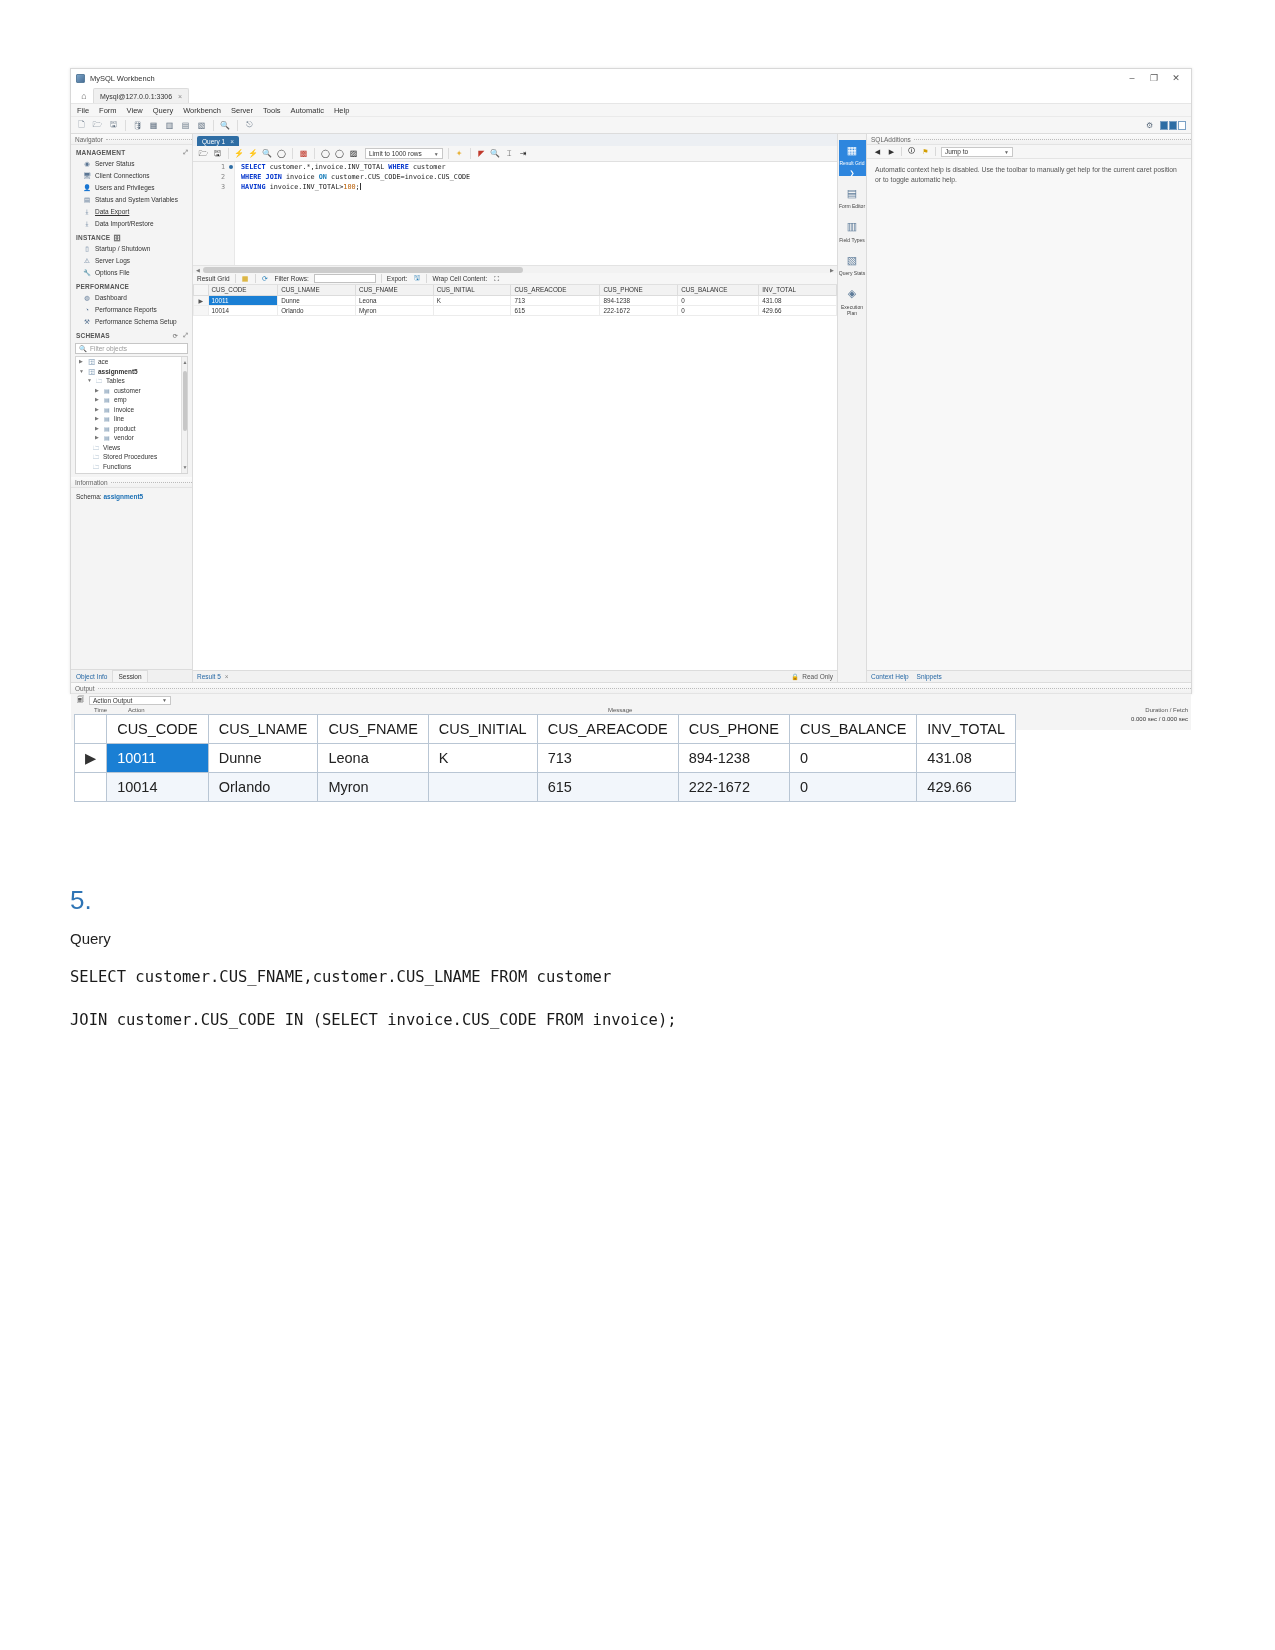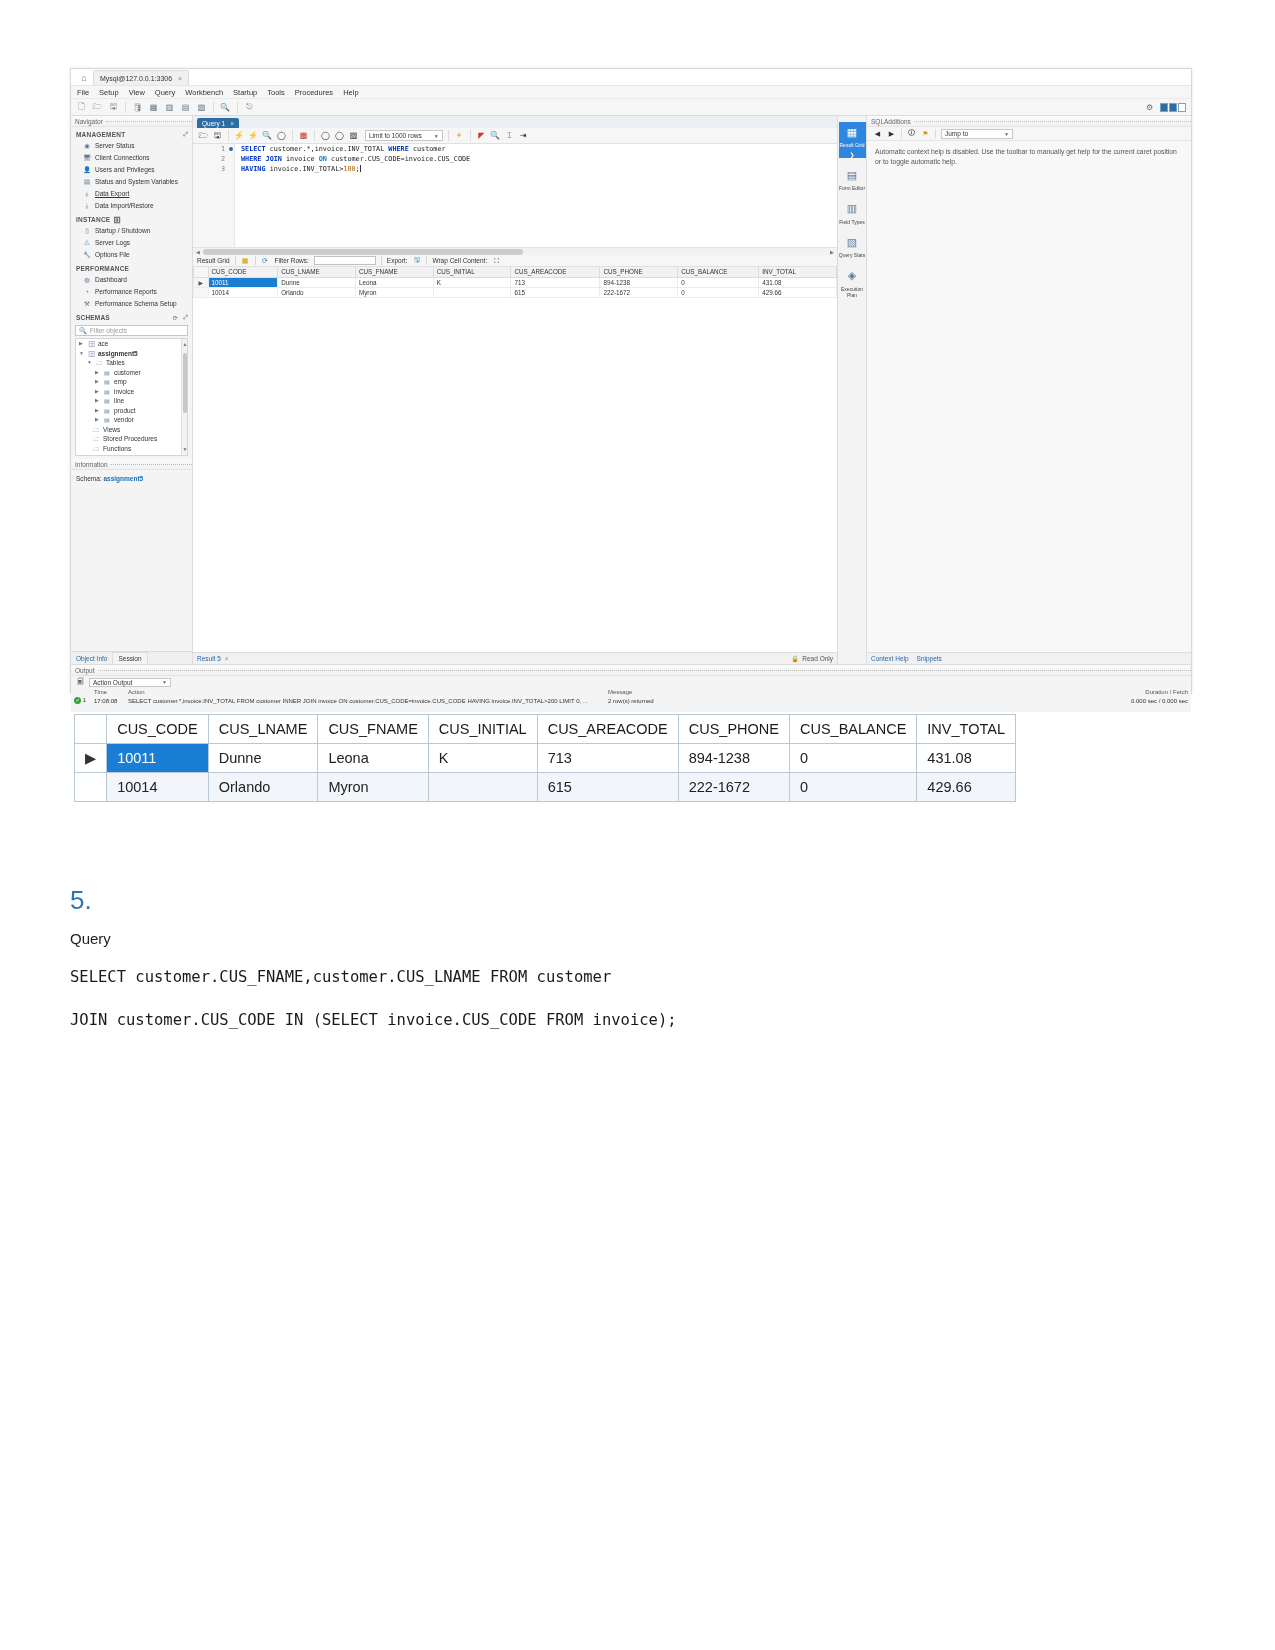--- a/index.html
+++ b/index.html
@@ -247,38 +247,47 @@
   .doc-sql2{
     position:absolute; left:70px; top:1011px;
     font-family:"DejaVu Sans Mono", monospace; font-size:15.5px; color:#1a1a1a;
   }
 </style>
 </head>
 <body>
 
 <div class="wb-window">
 
+  <div class="wb-titlebar">
+    <div class="wb-appicon"></div>
+    <div class="wb-apptitle">MySQL Workbench</div>
+    <div class="wb-winbtns">
+      <div class="wb-winbtn">–</div>
+      <div class="wb-winbtn">❐</div>
+      <div class="wb-winbtn">✕</div>
+    </div>
+  </div>
 
   <div class="wb-tabstrip">
     <div class="wb-home">⌂</div>
     <div class="wb-conn-tab">
       <span>Mysql@127.0.0.1:3306</span>
       <span class="x">×</span>
     </div>
   </div>
 
   <div class="wb-menubar">
     <span>File</span>
-    <span>Setup</span>
+    <span>Form</span>
     <span>View</span>
     <span>Query</span>
     <span>Workbench</span>
-    <span>Startup</span>
+    <span>Server</span>
     <span>Tools</span>
-    <span>Procedures</span>
+    <span>Automatic</span>
     <span>Help</span>
   </div>
 
   <div class="wb-toolbar">
     <div class="tb-ico">🗋</div>
     <div class="tb-ico">🗁</div>
     <div class="tb-ico">🖫</div>
     <div class="tb-sep"></div>
     <div class="tb-ico">🛢</div>
     <div class="tb-ico">▦</div>

